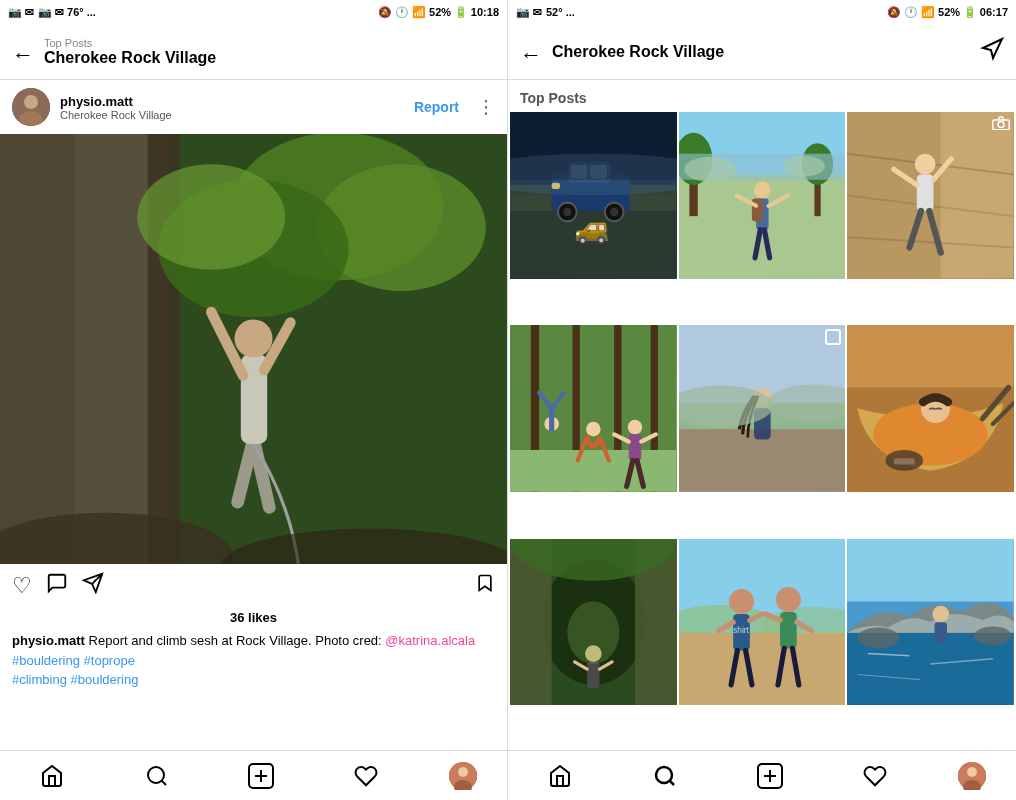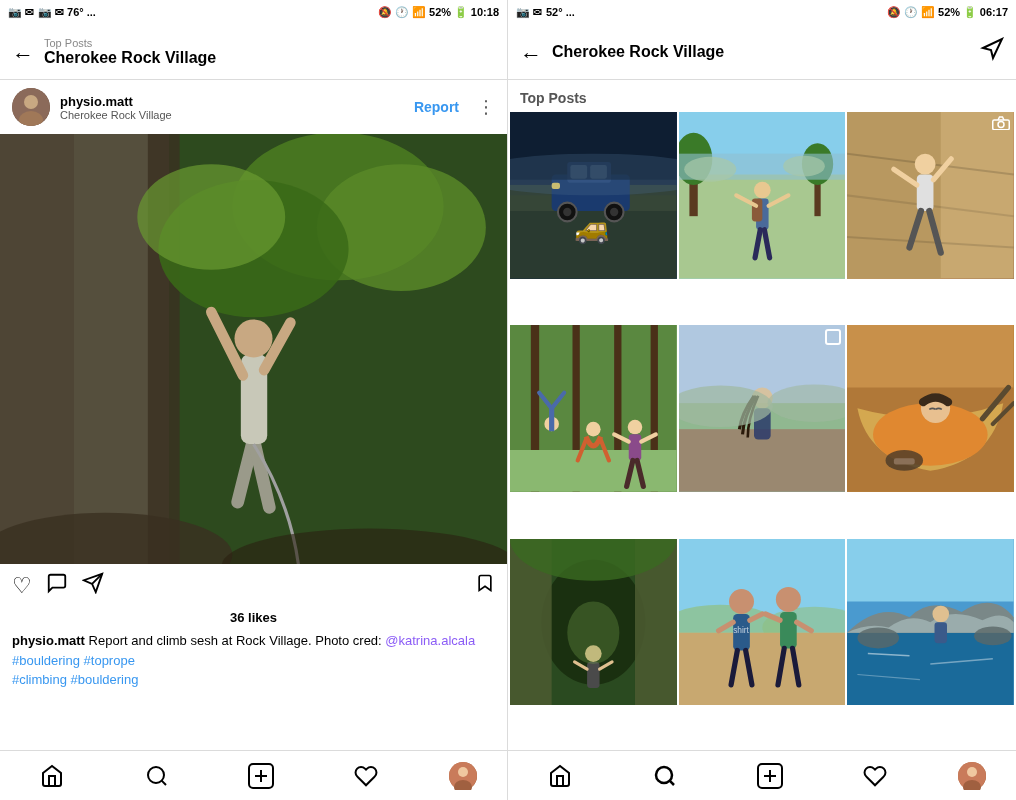--- a/index.html
+++ b/index.html
@@ -158,21 +158,21 @@
       text-align: center;
     }
     .post-caption {
       padding: 4px 12px 8px;
       font-size: 13px;
       line-height: 1.5;
       color: #000;
     }
     .post-caption .username { font-weight: 700; }
     .post-caption .hashtag { color: #3897f0; margin-top: 20px; }
-    .post-caption .mention { color: #8b5cf6; }
+    .post-caption .mention { color: #ec4899; }
 
     
     .bottom-nav {
       display: flex;
       justify-content: space-around;
       align-items: center;
       height: 50px;
       border-top: 1px solid #dbdbdb;
       padding: 4px 0;
       margin-top: auto;

